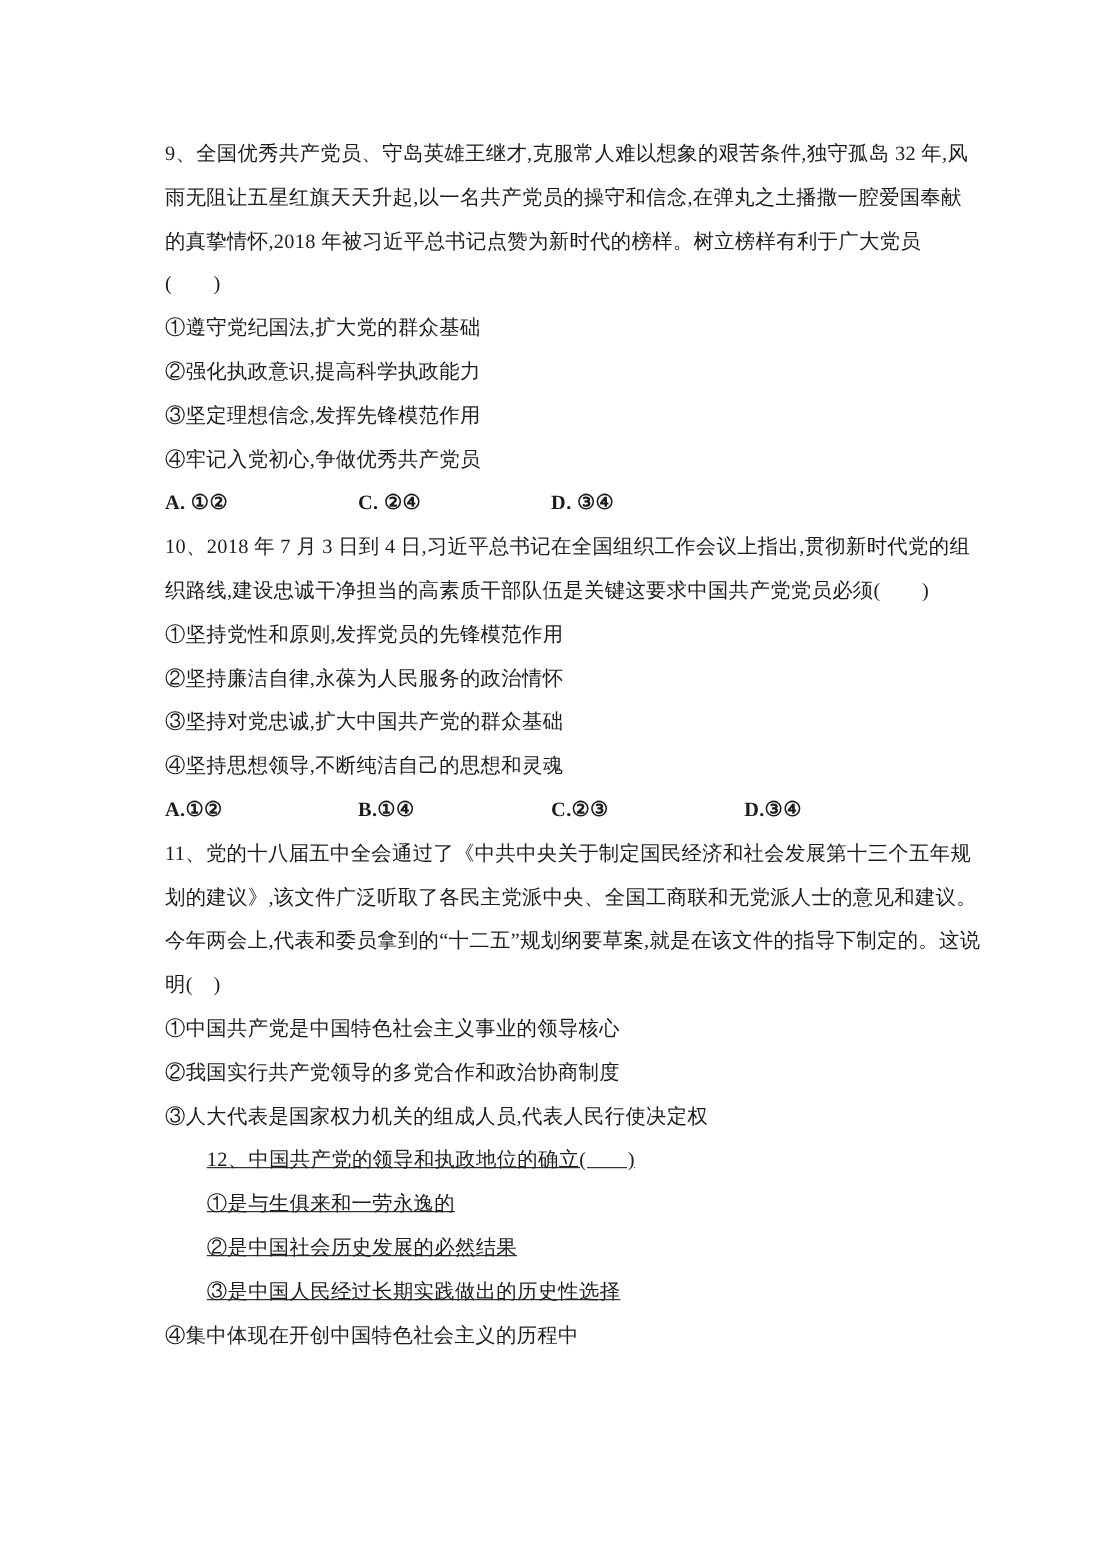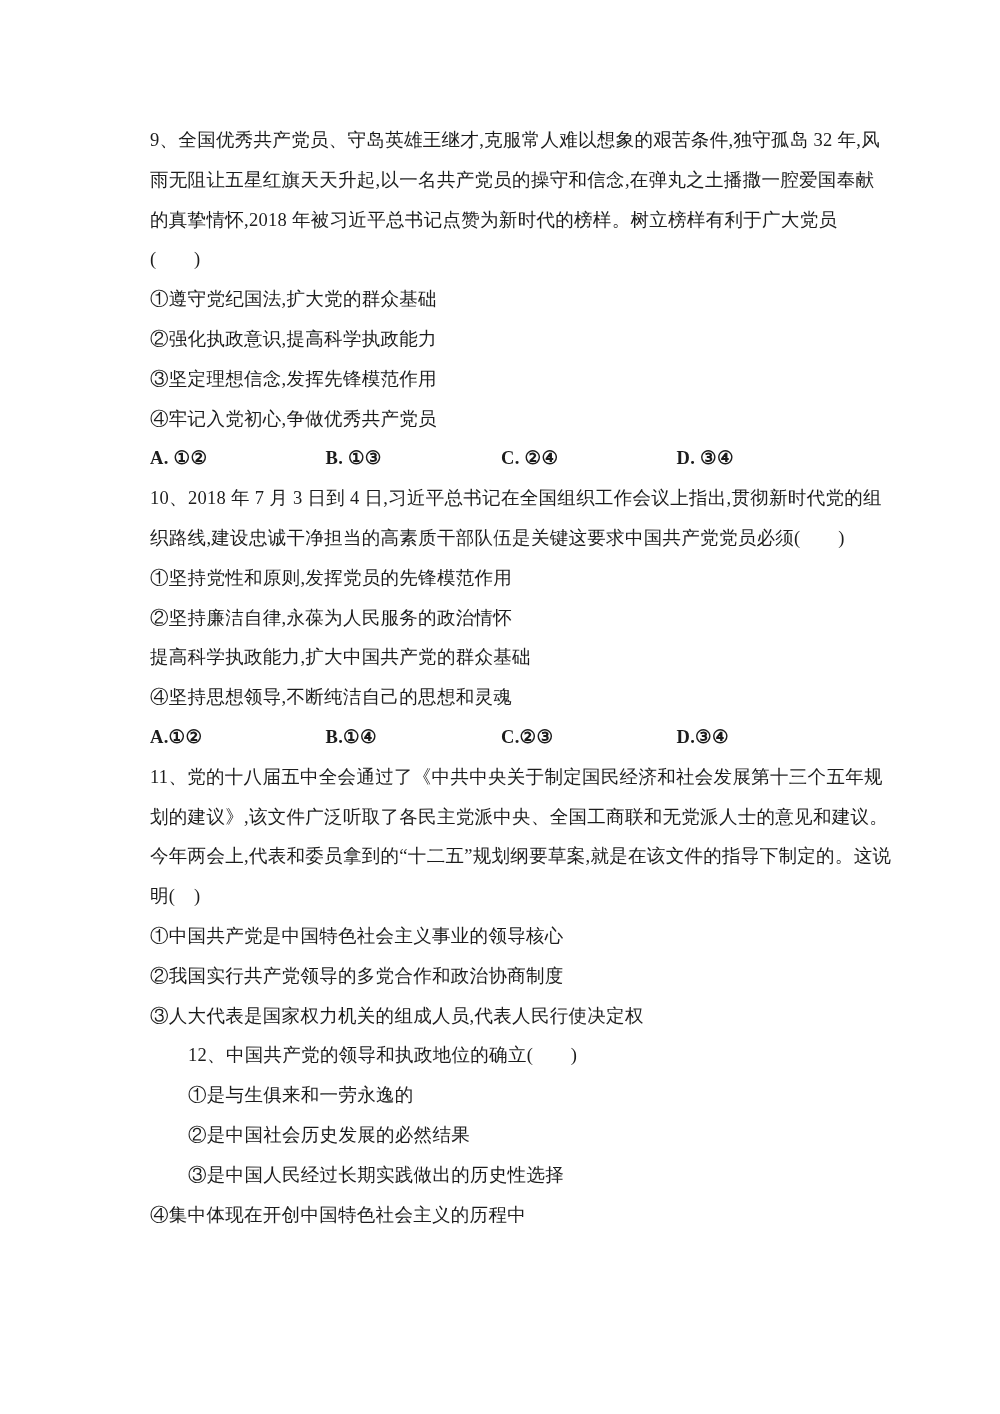--- a/index.html
+++ b/index.html
@@ -28,20 +28,21 @@
   .choices {
     display: grid;
     grid-template-columns: repeat(4, 1fr);
     font-weight: bold;
   }
   .choices span {
     white-space: pre;
   }
   .indent {
     padding-left: 38px;
+    text-decoration: underline;
   }
   .question {
     margin: 0;
     padding: 0;
   }
 </style>
 </head>
 <body>
 
 <div class="page">
@@ -50,32 +51,31 @@
     <div class="line">9、全国优秀共产党员、守岛英雄王继才,克服常人难以想象的艰苦条件,独守孤岛 32 年,风</div>
     <div class="line">雨无阻让五星红旗天天升起,以一名共产党员的操守和信念,在弹丸之土播撒一腔爱国奉献</div>
     <div class="line">的真挚情怀,2018 年被习近平总书记点赞为新时代的榜样。树立榜样有利于广大党员</div>
     <div class="line">(　　)</div>
     <div class="line">①遵守党纪国法,扩大党的群众基础</div>
     <div class="line">②强化执政意识,提高科学执政能力</div>
     <div class="line">③坚定理想信念,发挥先锋模范作用</div>
     <div class="line">④牢记入党初心,争做优秀共产党员</div>
     <div class="line choices">
       <span>A. ①②</span>
-      <span>B. ①③</span>
       <span>C. ②④</span>
       <span>D. ③④</span>
     </div>
   </section>
 
   <section class="question">
     <div class="line">10、2018 年 7 月 3 日到 4 日,习近平总书记在全国组织工作会议上指出,贯彻新时代党的组</div>
     <div class="line">织路线,建设忠诚干净担当的高素质干部队伍是关键这要求中国共产党党员必须(　　)</div>
     <div class="line">①坚持党性和原则,发挥党员的先锋模范作用</div>
     <div class="line">②坚持廉洁自律,永葆为人民服务的政治情怀</div>
-    <div class="line">提高科学执政能力,扩大中国共产党的群众基础</div>
+    <div class="line">③坚持对党忠诚,扩大中国共产党的群众基础</div>
     <div class="line">④坚持思想领导,不断纯洁自己的思想和灵魂</div>
     <div class="line choices">
       <span>A.①②</span>
       <span>B.①④</span>
       <span>C.②③</span>
       <span>D.③④</span>
     </div>
   </section>
 
   <section class="question">

